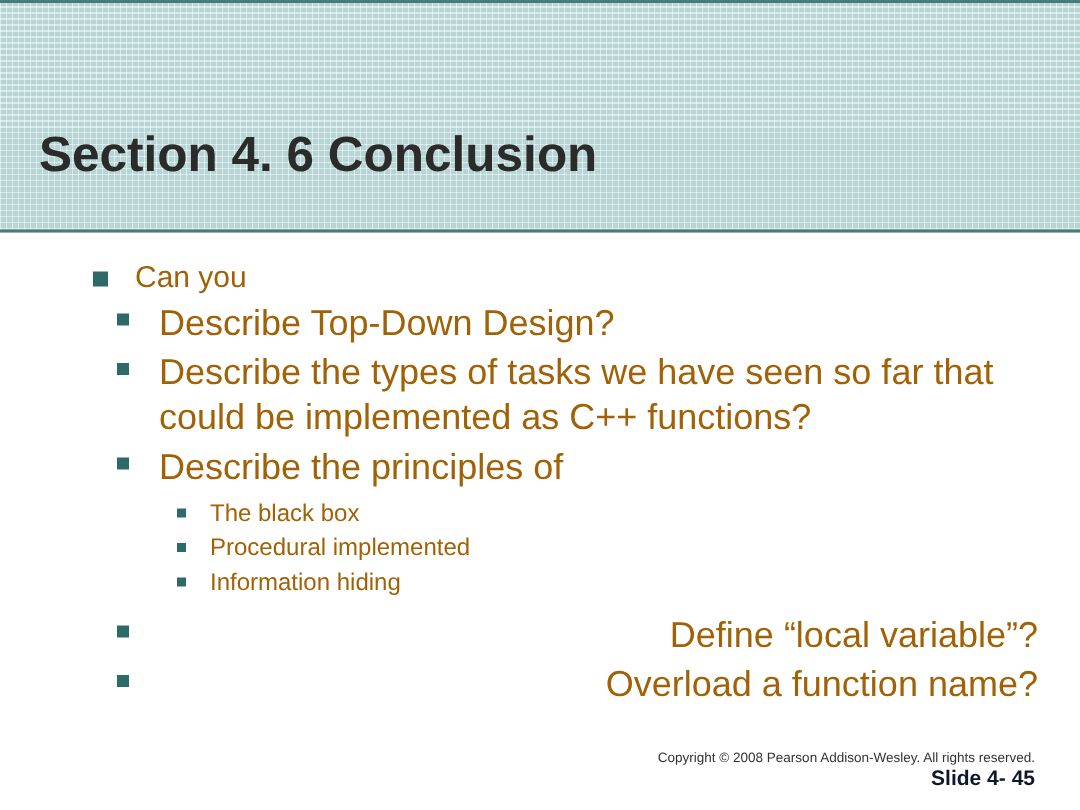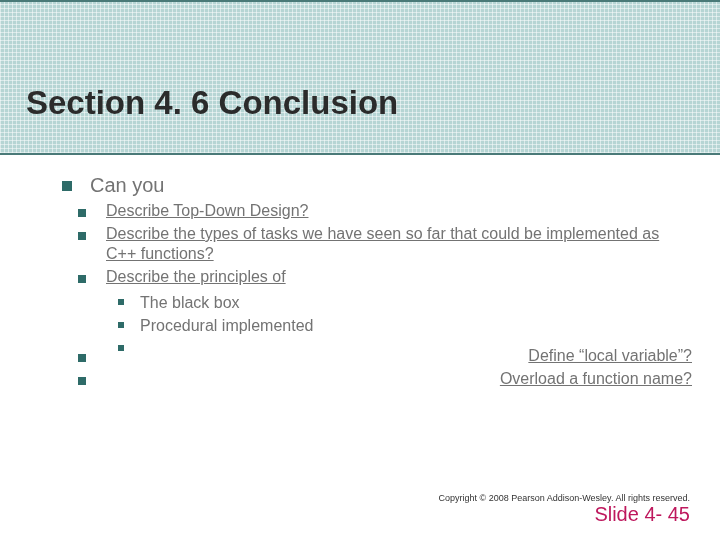--- a/index.html
+++ b/index.html
@@ -25,27 +25,27 @@
   .title {
     position: absolute;
     top: 82px;
     left: 26px;
     font-size: 33px;
     color: #2b2b2b;
     font-weight: bold;
   }
   .content {
     padding: 18px 28px 0 62px;
-    color: #737373;
+    color: #a16207;
     font-size: 20px;
     line-height: 1.25;
   }
   .lvl1, .lvl2, .lvl3 { position: relative; }
   .lvl1 { padding-left: 28px; margin-bottom: 2px; }
-  .lvl2 { padding-left: 28px; margin: 3px 0 3px 16px; font-size: 16px; text-decoration: underline; }
+  .lvl2 { padding-left: 28px; margin: 3px 0 3px 16px; font-size: 24px; }
   .lvl3 { padding-left: 22px; margin: 3px 0 3px 56px; font-size: 16px; }
   .bullet-sq {
     position: absolute;
     left: 0;
     width: 9px;
     height: 9px;
     background: #2e6b68;
   }
   .lvl1 > .bullet-sq { top: 8px; width: 10px; height: 10px; }
   .lvl2 > .bullet-sq { top: 8px; width: 8px; height: 8px; }
@@ -59,23 +59,23 @@
     width: 100%;
     padding: 0 30px 0 58px;
     display: flex;
     justify-content: space-between;
     align-items: flex-end;
     font-size: 9px;
     color: #333;
     flex-direction: column;
   }
   .footer-right {
-    font-size: 20px;
-    font-weight: normal;
-    color: #be185d;
+    font-size: 14px;
+    font-weight: bold;
+    color: #0f172a;
   }
 </style>
 </head>
 <body>
 
 <div class="header-band">
   <h1 class="title">Section 4. 6 Conclusion</h1>
 </div>
 
 <div class="content">
@@ -104,20 +104,21 @@
     <div class="lvl3">
       <span class="bullet-sq"></span>
       <span>The black box</span>
     </div>
     <div class="lvl3">
       <span class="bullet-sq"></span>
       <span>Procedural implemented</span>
     </div>
     <div class="lvl3">
       <span class="bullet-sq"></span>
+      <span>Information hiding</span>
     </div>
   </div>
 
   <div class="group-last2">
     <div class="lvl2">
       <span class="bullet-sq"></span>
       <span>Define “local variable”?</span>
     </div>
     <div class="lvl2">
       <span class="bullet-sq"></span>

